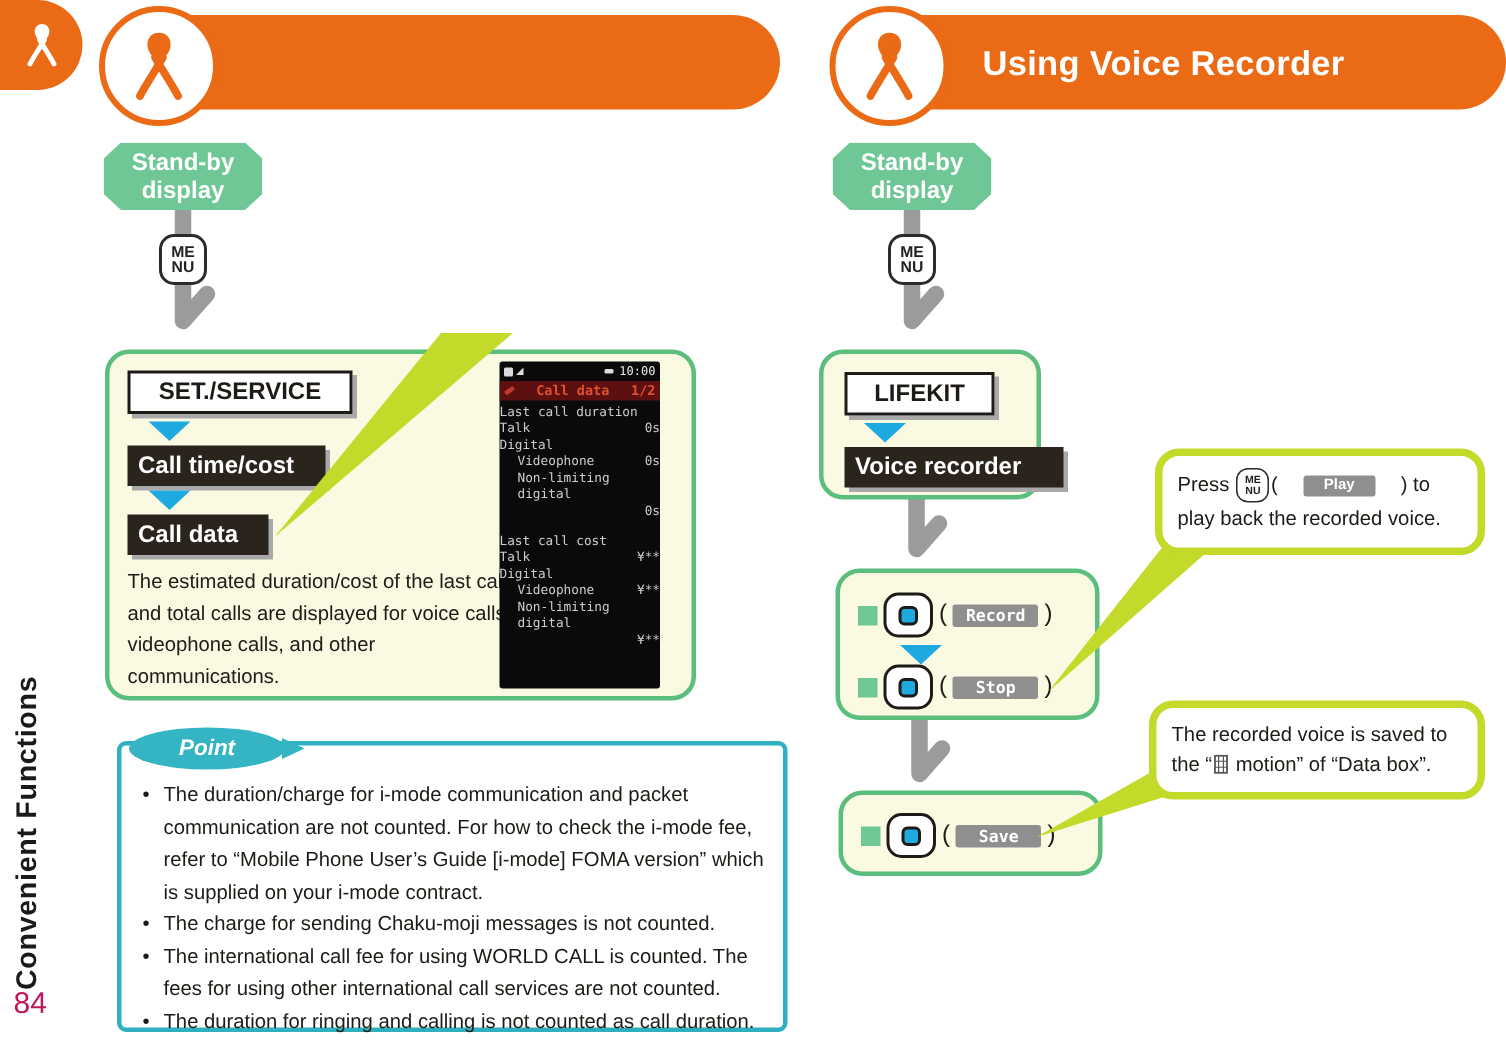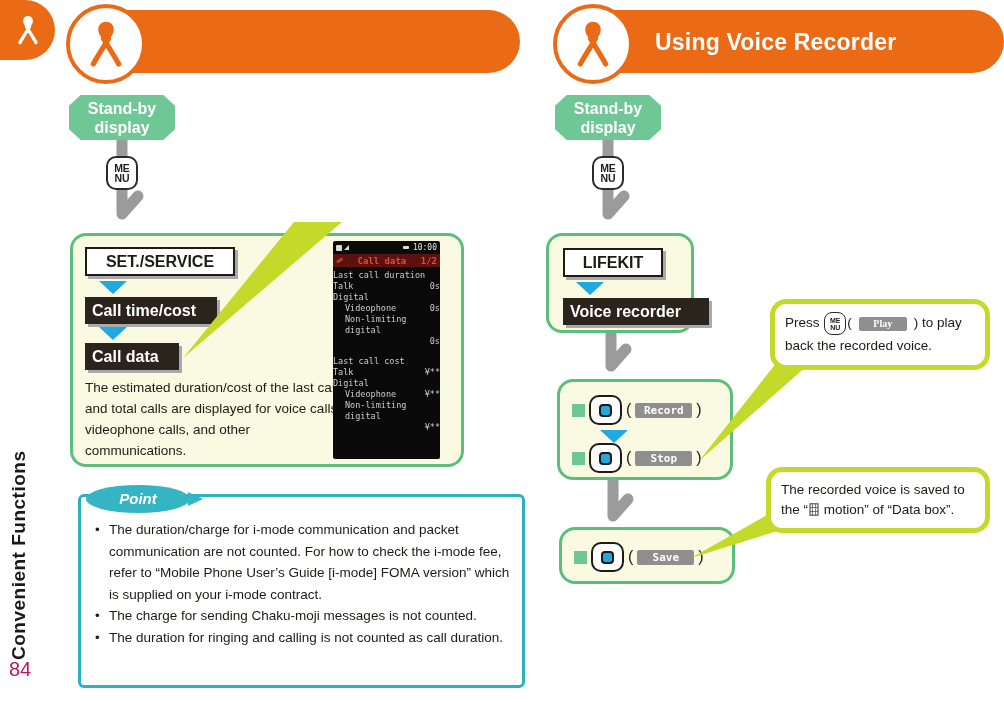--- a/index.html
+++ b/index.html
@@ -74,22 +74,22 @@
   display:flex;align-items:center;justify-content:center;flex:0 0 auto;}
 .okey .blue{width:13px;height:13px;background:var(--blue);border:2px solid #1e1a16;border-radius:4px;}
 .graybtn{background:var(--btn-gray);color:#fff;font-family:"DejaVu Sans Mono",monospace;font-weight:bold;
   font-size:11px;line-height:15px;min-width:57px;text-align:center;border-radius:2px;padding:0 3px;}
 .paren{font-size:16px;color:#1e1a16;}
 
 
 .minikey{display:inline-flex;flex-direction:column;align-items:center;justify-content:center;
   width:22px;height:23px;border:1.5px solid #2b2b2b;border-radius:8px;background:#fff;
   font-weight:bold;font-size:7px;line-height:7px;color:#222;vertical-align:middle;margin:0 1px;}
-.inlinebtn{display:inline-block;background:var(--btn-gray);color:#fff;font-family:Liberation Serif, serif;
-  font-weight:bold;font-size:10px;line-height:14px;min-width:48px;text-align:center;border-radius:2px;vertical-align:middle;margin:0 7px;}
+.inlinebtn{display:inline-block;background:var(--btn-gray);color:#fff;font-family:Liberation Sans, sans-serif;
+  font-weight:bold;font-size:10px;line-height:14px;min-width:48px;text-align:center;border-radius:2px;vertical-align:middle;margin:0 17px;}
 
 
 .v-label{writing-mode:vertical-rl;transform:rotate(180deg);font-weight:bold;font-size:19px;color:#1a1a1a;letter-spacing:.5px;}
 .pagenum{font-size:20px;color:#be185d;}
 .filmicon{display:inline-block;vertical-align:-2px;margin:0 1px;}
 </style>
 </head>
 <body>
 
 <div id="page">
@@ -223,20 +223,21 @@
   <polygon points="294,222 342,222 183,358" fill="#C3DA2B"></polygon>
   <polygon points="781,357 824,351 699,461" fill="#C3DA2B"></polygon>
   <polygon points="767,515 790,527 691,558" fill="#C3DA2B"></polygon>
 </svg>
 
 
 <div class="abs pointbox z2" style="left:78px;top:494px;width:447px;height:194px">
   <ul class="bullets abs" style="left:14px;top:22px;width:424px">
     <li>The duration/charge for i-mode communication and packet communication are not counted. For how to check the i-mode fee, refer to “Mobile Phone User’s Guide [i-mode] FOMA version” which is supplied on your i-mode contract.</li>
     <li>The charge for sending Chaku-moji messages is not counted.</li>
+    <li>The international call fee for using WORLD CALL is counted. The fees for using other international call services are not counted.</li>
     <li>The duration for ringing and calling is not counted as call duration.</li>
   </ul>
 </div>
 <div class="abs pointbadge callout" style="left:86px;top:485px;border:none;padding:0">Point</div>
 
 <div class="abs standby z2" style="left:555px;top:95px">
   <span>Stand-by</span>
   <span>display</span>
 </div>
 <div class="abs menukey z2" style="left:592px;top:156px">

